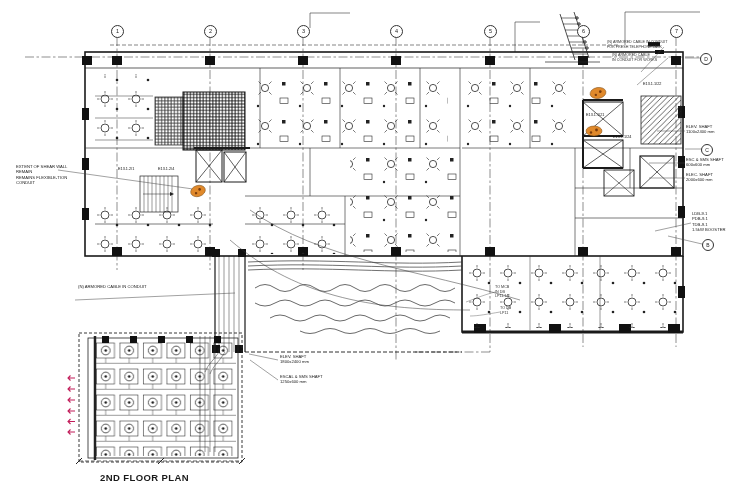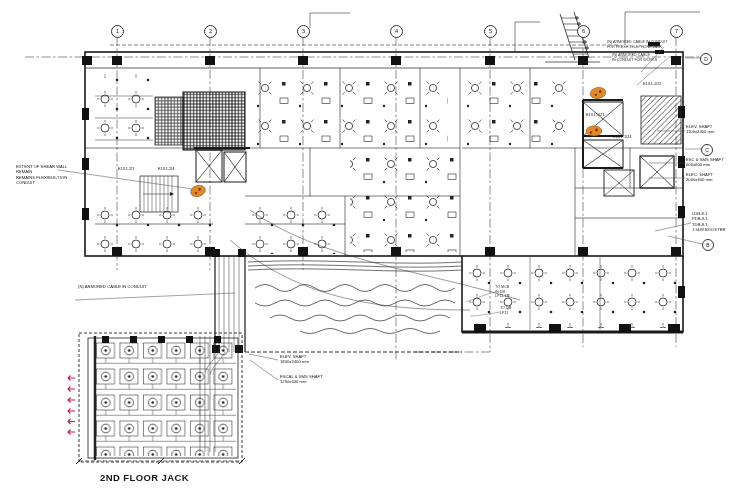--- a/index.html
+++ b/index.html
@@ -274,15 +274,15 @@
 1800x2400 mm</div>
 <div class="lbl" style="left:280px;top:374px;width:64px;">ESCAL &amp; SMS SHAFT
 1250x600 mm</div>
 
 <div class="lbl tag" style="left:586px;top:113px;">E13.1.1/21</div>
 <div class="lbl tag" style="left:643px;top:82px;">E13.1.1/22</div>
 <div class="lbl tag" style="left:613px;top:135px;">E13.1.1/24</div>
 <div class="lbl tag" style="left:118px;top:167px;">E13.1.2/1</div>
 <div class="lbl tag" style="left:158px;top:167px;">E13.1.2/4</div>
 
-<div class="title">2ND FLOOR JACK</div>
+<div class="title">2ND FLOOR PLAN</div>
 
 </div>
 
 </body></html>

